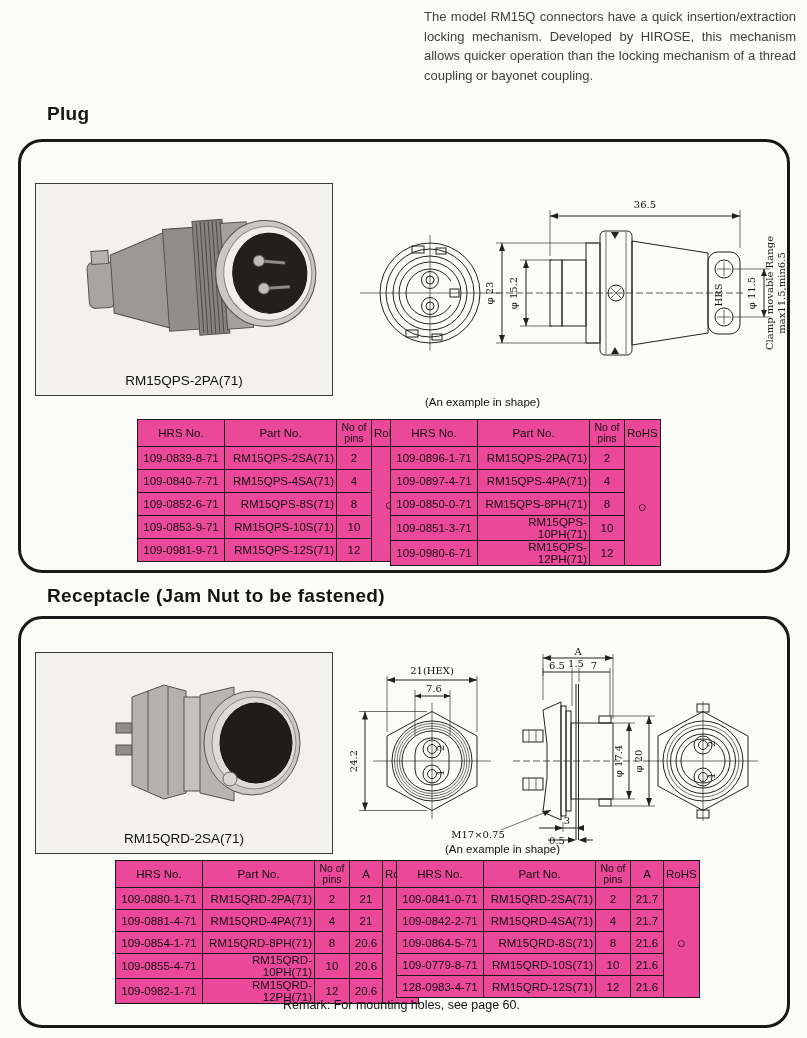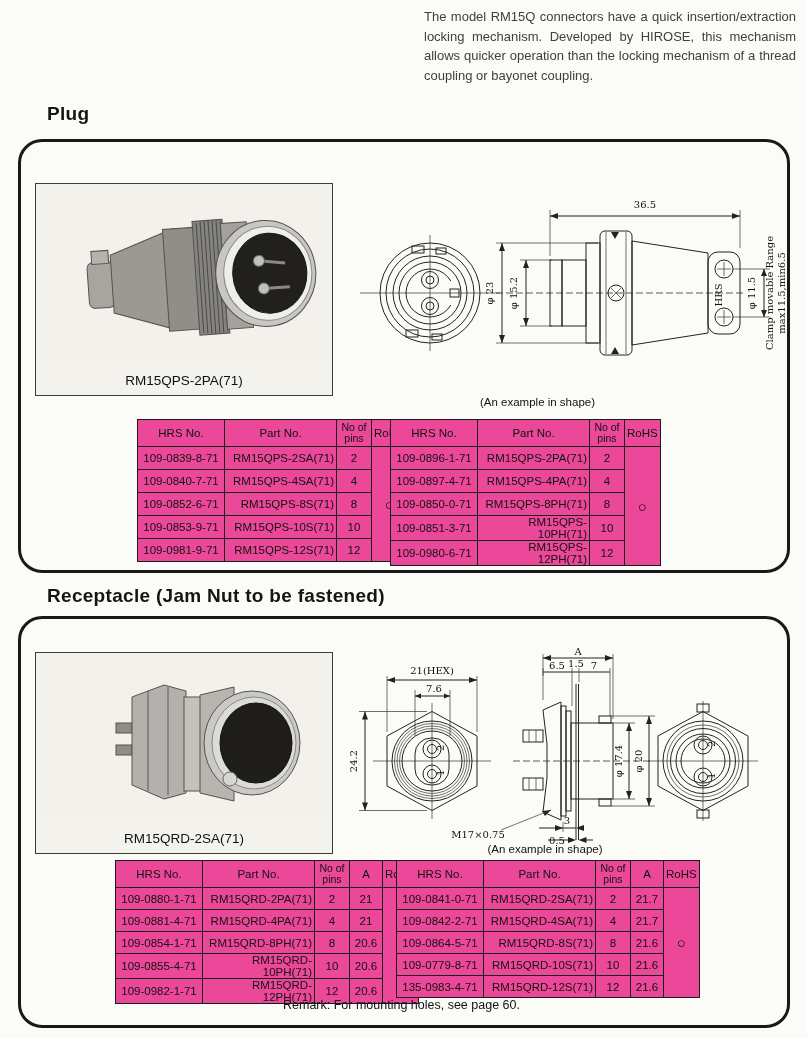--- a/index.html
+++ b/index.html
@@ -15,21 +15,21 @@
   .plug-heading{left:47px;top:103px;}
   .rec-heading{left:47px;top:585px;}
   .section-box{border:3px solid #191919;border-radius:24px;}
   .plug-box{left:18px;top:139px;width:766px;height:428px;}
   .rec-box{left:18px;top:616px;width:766px;height:406px;}
   .photo-box{border:1.5px solid #3a3a3a;background:#f3f2ed;}
   .plug-photo{left:35px;top:183px;width:296px;height:211px;}
   .rec-photo{left:35px;top:652px;width:296px;height:200px;}
   .photo-label{position:absolute;left:0;right:0;bottom:7px;text-align:center;
                font-size:13.5px;color:#111;}
-  .example-label{font-size:11.5px;text-align:center;color:#111;}
+  .example-label{font-size:11.5px;color:#111;}
   .tbl{position:absolute;border-collapse:collapse;background:#ec4899;font-size:11.5px;}
   .tbl th,.tbl td{border:1.2px solid #1a1a1a;text-align:center;font-weight:normal;
                   padding:0 2px;color:#111;}
   .tbl td{height:22px;}
   .rec-tbl td{height:21px;}
   .tbl thead th{height:26px;}
   .tbl .c0{width:82px;}
   .tbl .c1{width:104px;}
   .tbl td.c1{text-align:right;padding-left:5px;}
   .tbl th.c2{width:34px;font-size:10.5px;line-height:1.05;padding:0;}
@@ -453,21 +453,21 @@
           <td class="c2">8</td>
           <td class="c3">21.6</td>
         </tr>
         <tr>
           <td class="c0">109-0779-8-71</td>
           <td class="c1">RM15QRD-10S(71)</td>
           <td class="c2">10</td>
           <td class="c3">21.6</td>
         </tr>
         <tr>
-          <td class="c0">135-0983-4-71</td>
+          <td class="c0">128-0983-4-71</td>
           <td class="c1">RM15QRD-12S(71)</td>
           <td class="c2">12</td>
           <td class="c3">21.6</td>
         </tr>
       </tbody>
     </table>
 
   <div class="abs remark">Remark:  For mounting holes, see page 60.</div>
 
 </div>

